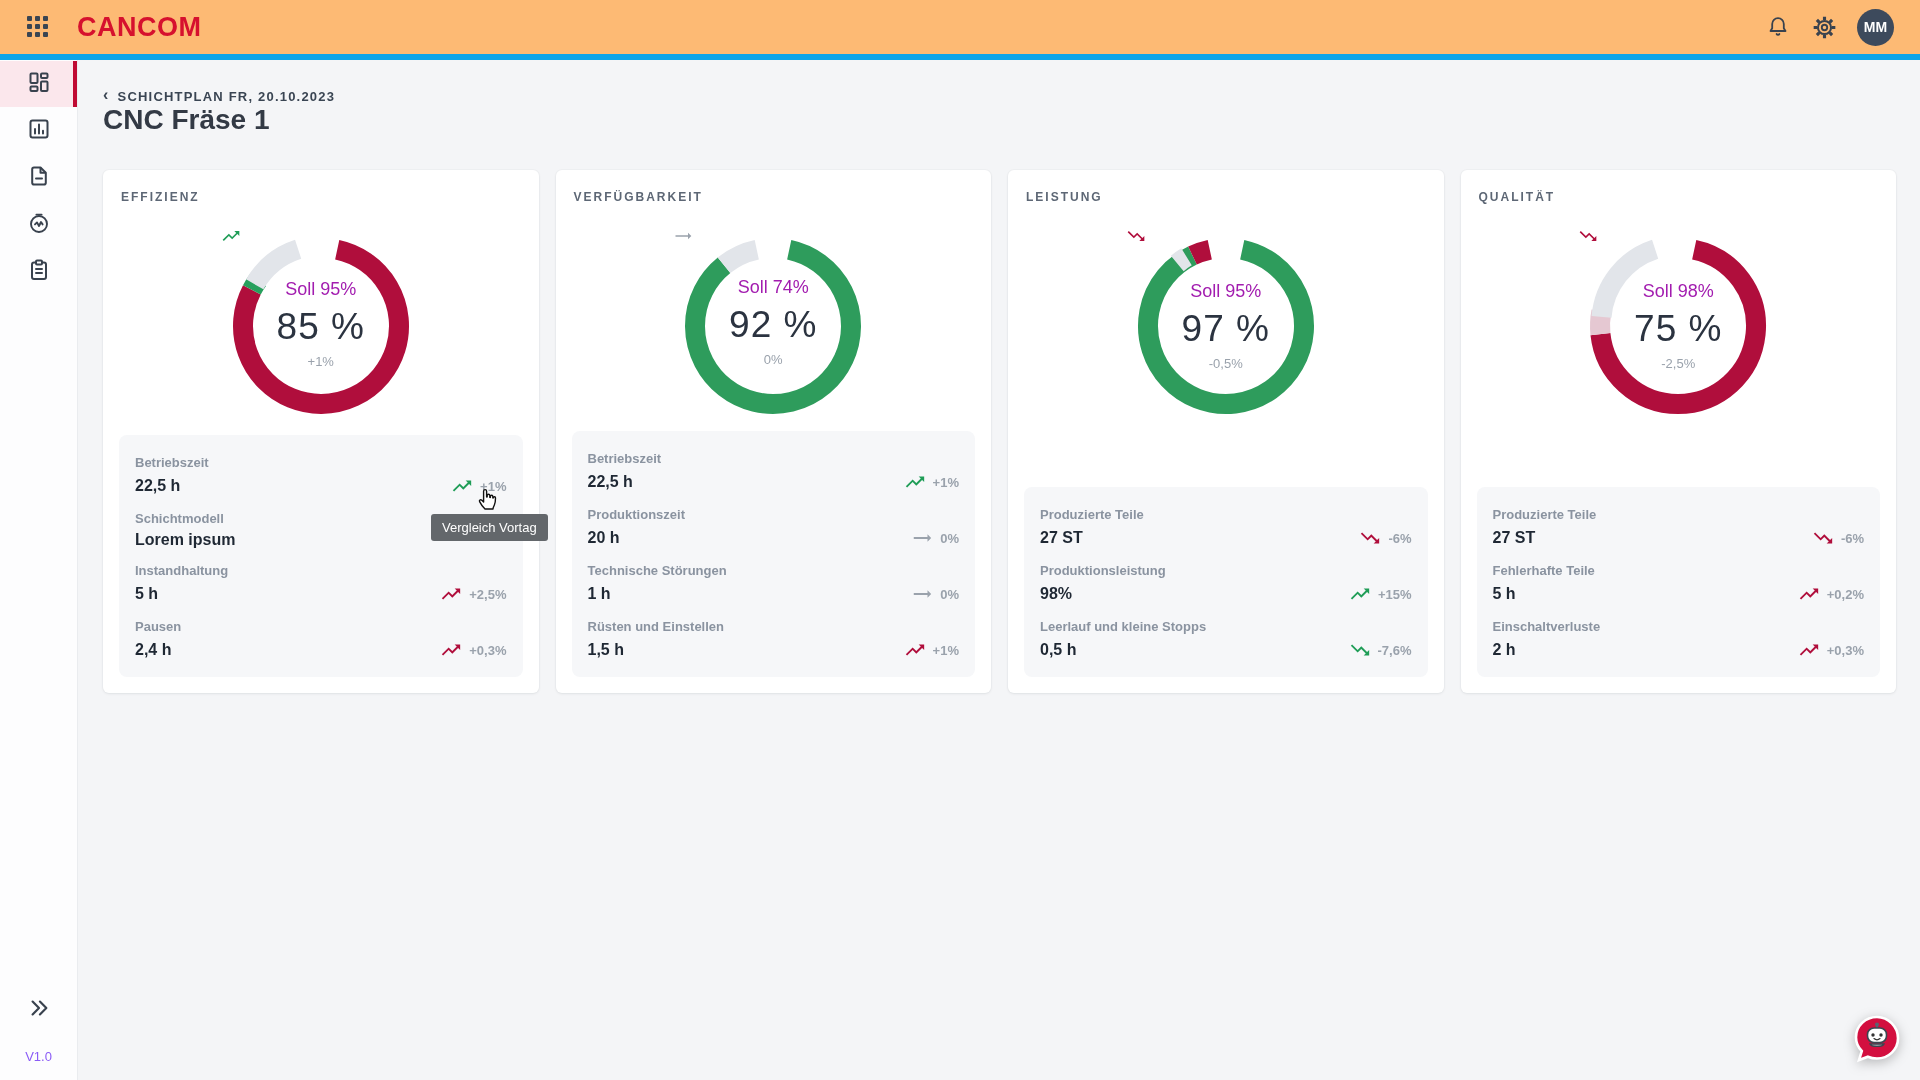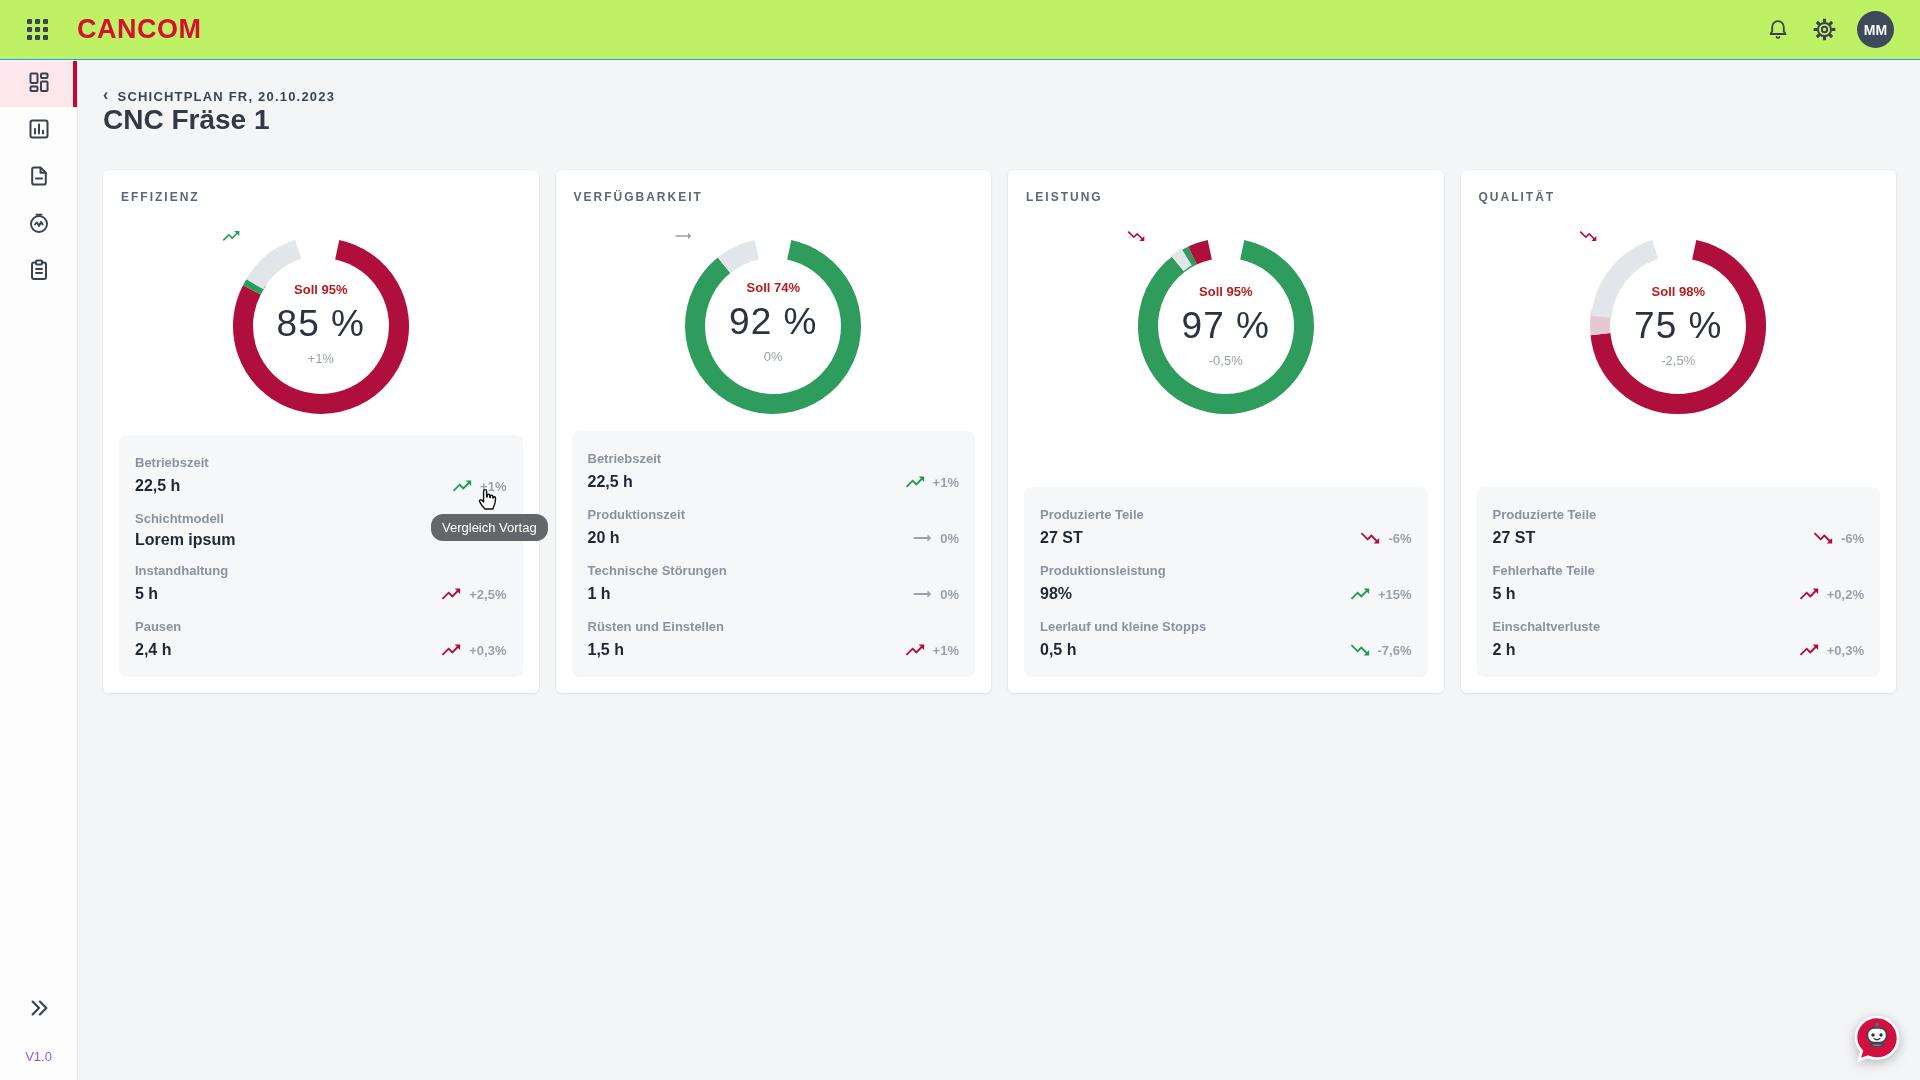--- a/index.html
+++ b/index.html
@@ -1,21 +1,21 @@
 <!DOCTYPE html>
 <html><head>
 <meta charset="utf-8">
 <style>
   * { margin:0; padding:0; box-sizing:border-box; }
   html,body { width:1920px; height:1080px; overflow:hidden;
     font-family:"Liberation Sans", sans-serif; background:#F4F5F7; color:#273039; }
 
   
-  .topbar { position:fixed; top:0; left:0; right:0; height:60px; background:#bef264;
-    border-bottom:1px solid #0ea5e9; display:flex; align-items:center; z-index:20; }
+  .topbar { position:fixed; top:0; left:0; right:0; height:60px; background:#fdba74;
+    border-bottom:6px solid #0ea5e9; display:flex; align-items:center; z-index:20; }
   .appgrid { width:22px; height:22px; margin-left:27px; display:grid;
     grid-template-columns:repeat(3,5px); grid-template-rows:repeat(3,5px); gap:3px; cursor:pointer; }
   .appgrid span { background:#3A4552; border-radius:1px; }
   .logo { margin-left:28px; font-size:27px; font-weight:800; letter-spacing:.5px;
     color:#D6112E; font-style:normal; transform:scaleY(1.02); }
   .topbar-right { margin-left:auto; display:flex; align-items:center; gap:20px; padding-right:26px; }
   .icon-btn { width:26px; height:26px; display:flex; align-items:center; justify-content:center; cursor:pointer; }
   .avatar { width:37px; height:37px; border-radius:50%; background:#3D4A5C; color:#fff;
     font-size:14px; font-weight:700; display:flex; align-items:center; justify-content:center; cursor:pointer; }
 
@@ -41,36 +41,36 @@
   .cards { display:grid; grid-template-columns:repeat(4,1fr); gap:17px; margin-top:34px; }
   .card { background:#fff; border-radius:6px; height:523px; padding:16px 16px 16px;
     box-shadow:0 1px 3px rgba(20,30,40,.07), 0 0 0 1px rgba(20,30,40,.02);
     display:flex; flex-direction:column; }
   .card-title { font-size:12px; font-weight:700; letter-spacing:2px; color:#5D6775; padding:4px 2px 0; }
 
   .gauge-wrap { position:relative; width:200px; height:200px; margin:22px auto 14px; }
   .gauge-wrap svg { position:absolute; inset:0; }
   .gauge-center { position:absolute; inset:0; display:flex; flex-direction:column;
     align-items:center; justify-content:center; text-align:center; }
-  .soll { color:#b91c1c; font-size:13px;font-weight:bold; }
+  .soll { color:#a21caf; font-size:18px; }
   .gauge-value { font-size:37px; color:#2B3340; margin-top:6px; letter-spacing:1px; }
   .gauge-trend { display:flex; align-items:center; gap:7px; margin-top:6px;
     color:#9AA2AC; font-size:13px; }
 
   .metrics { background:#F6F7F9; border-radius:8px; margin-top:auto; padding:6px 16px 16px; }
   .mrow { margin-top:14px;font-weight:bold; }
   .mlabel { color:#8A93A0; font-size:13px; }
   .mline { display:flex; align-items:center; margin-top:5px; }
   .mvalue { font-size:16px; color:#1F2834; }
   .mtrend { margin-left:auto; display:flex; align-items:center; gap:7px;
     color:#9AA2AC; font-size:13px; }
 
   
   .tooltip { position:fixed; left:431px; top:514px; background:#63676B; color:#fff;
-    font-size:13px; padding:6px 11px; border-radius:12px; z-index:40; pointer-events:none; white-space:nowrap; }
+    font-size:13px; padding:6px 11px; border-radius:3px; z-index:40; pointer-events:none; white-space:nowrap; }
   .cursor { position:fixed; left:474px; top:484px; z-index:41; pointer-events:none; }
 
   
   .chat-fab { position:fixed; right:18px; bottom:16px; width:50px; height:50px; z-index:30;
     cursor:pointer; filter:drop-shadow(0 3px 6px rgba(0,0,0,.25)); }
 </style>
 </head>
 <body>
 
 <header class="topbar">

